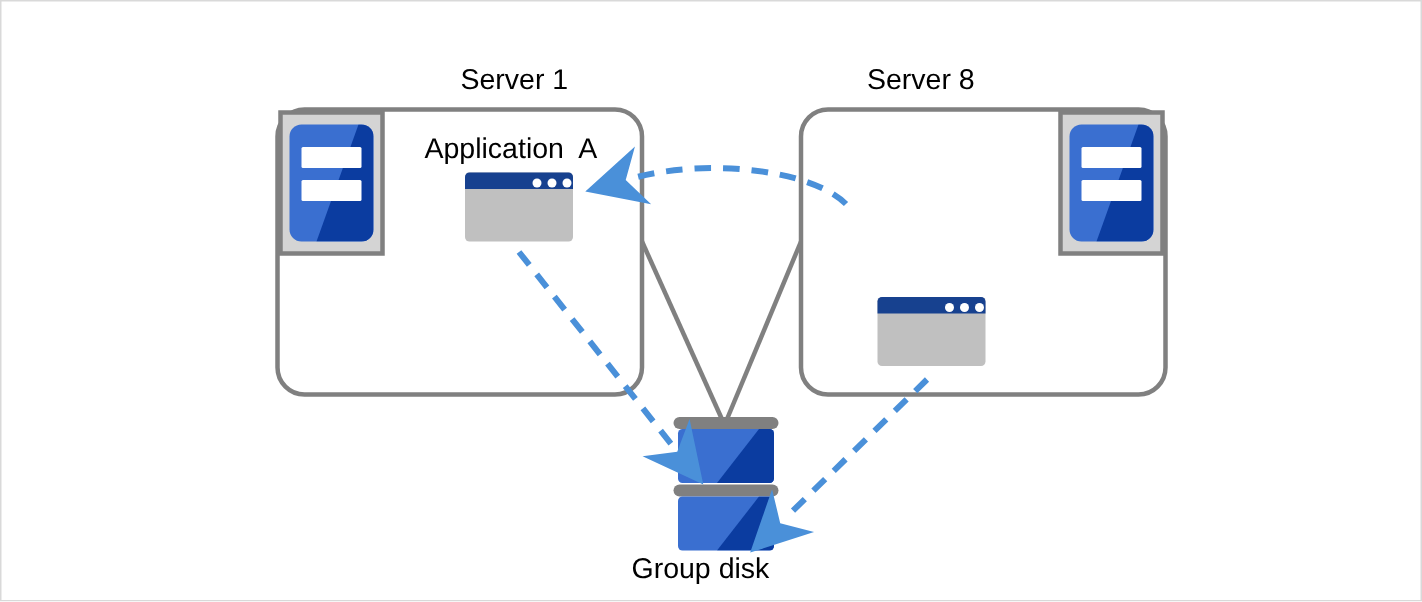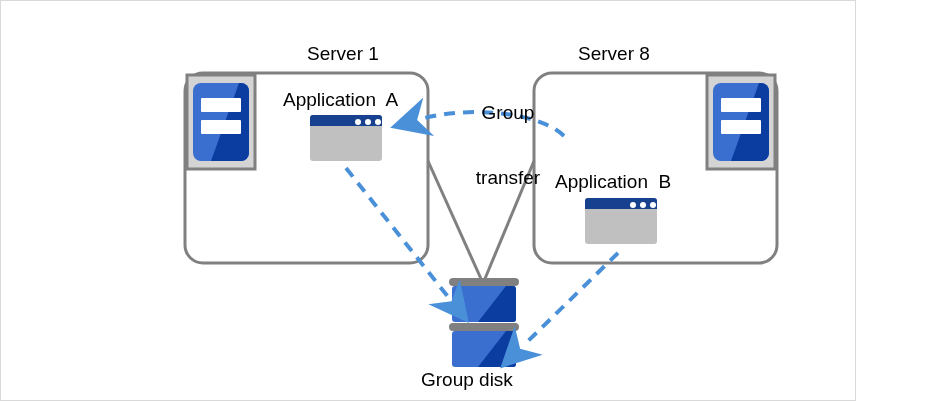--- a/index.html
+++ b/index.html
@@ -5,21 +5,21 @@
   html, body {
     margin: 0;
     padding: 0;
     background: #ffffff;
   }
   body {
     font-family: "Liberation Sans", sans-serif;
   }
   #canvas {
     position: relative;
-    width: 856px;
+    width: 948px;
     height: 401px;
     background: #ffffff;
     border: 1px solid #d9d9d9;
     box-sizing: border-box;
     overflow: hidden;
   }
   .svg-layer {
     position: absolute;
     left: 0;
     top: 0;
@@ -144,22 +144,17 @@
       <path d="M563,135 C540,112 470,104 420,118" fill="none" stroke="#4a90d9" stroke-width="4" stroke-dasharray="11,8" marker-end="url(#arrowBlue)"></path>
     </g>
   </svg>
 
   <div class="label label-server" style="left:306px; top:42px;">Server 1</div>
 
   <div class="label label-server" style="left:577px; top:42px;">Server 8</div>
 
   <div class="label label-app" style="left:282px; top:88px;">Application  A</div>
 
-  <div class="label label-app" style="left:554px; top:170px;">Application  B</div>
 
-  <div class="label label-group" style="left:452px; top:57px; width:110px;">
-    <div>Group</div>
-    <div>transfer</div>
-  </div>
 
   <div class="label label-disk" style="left:420px; top:368px;">Group disk</div>
 
 </div>
 
 </body></html>

